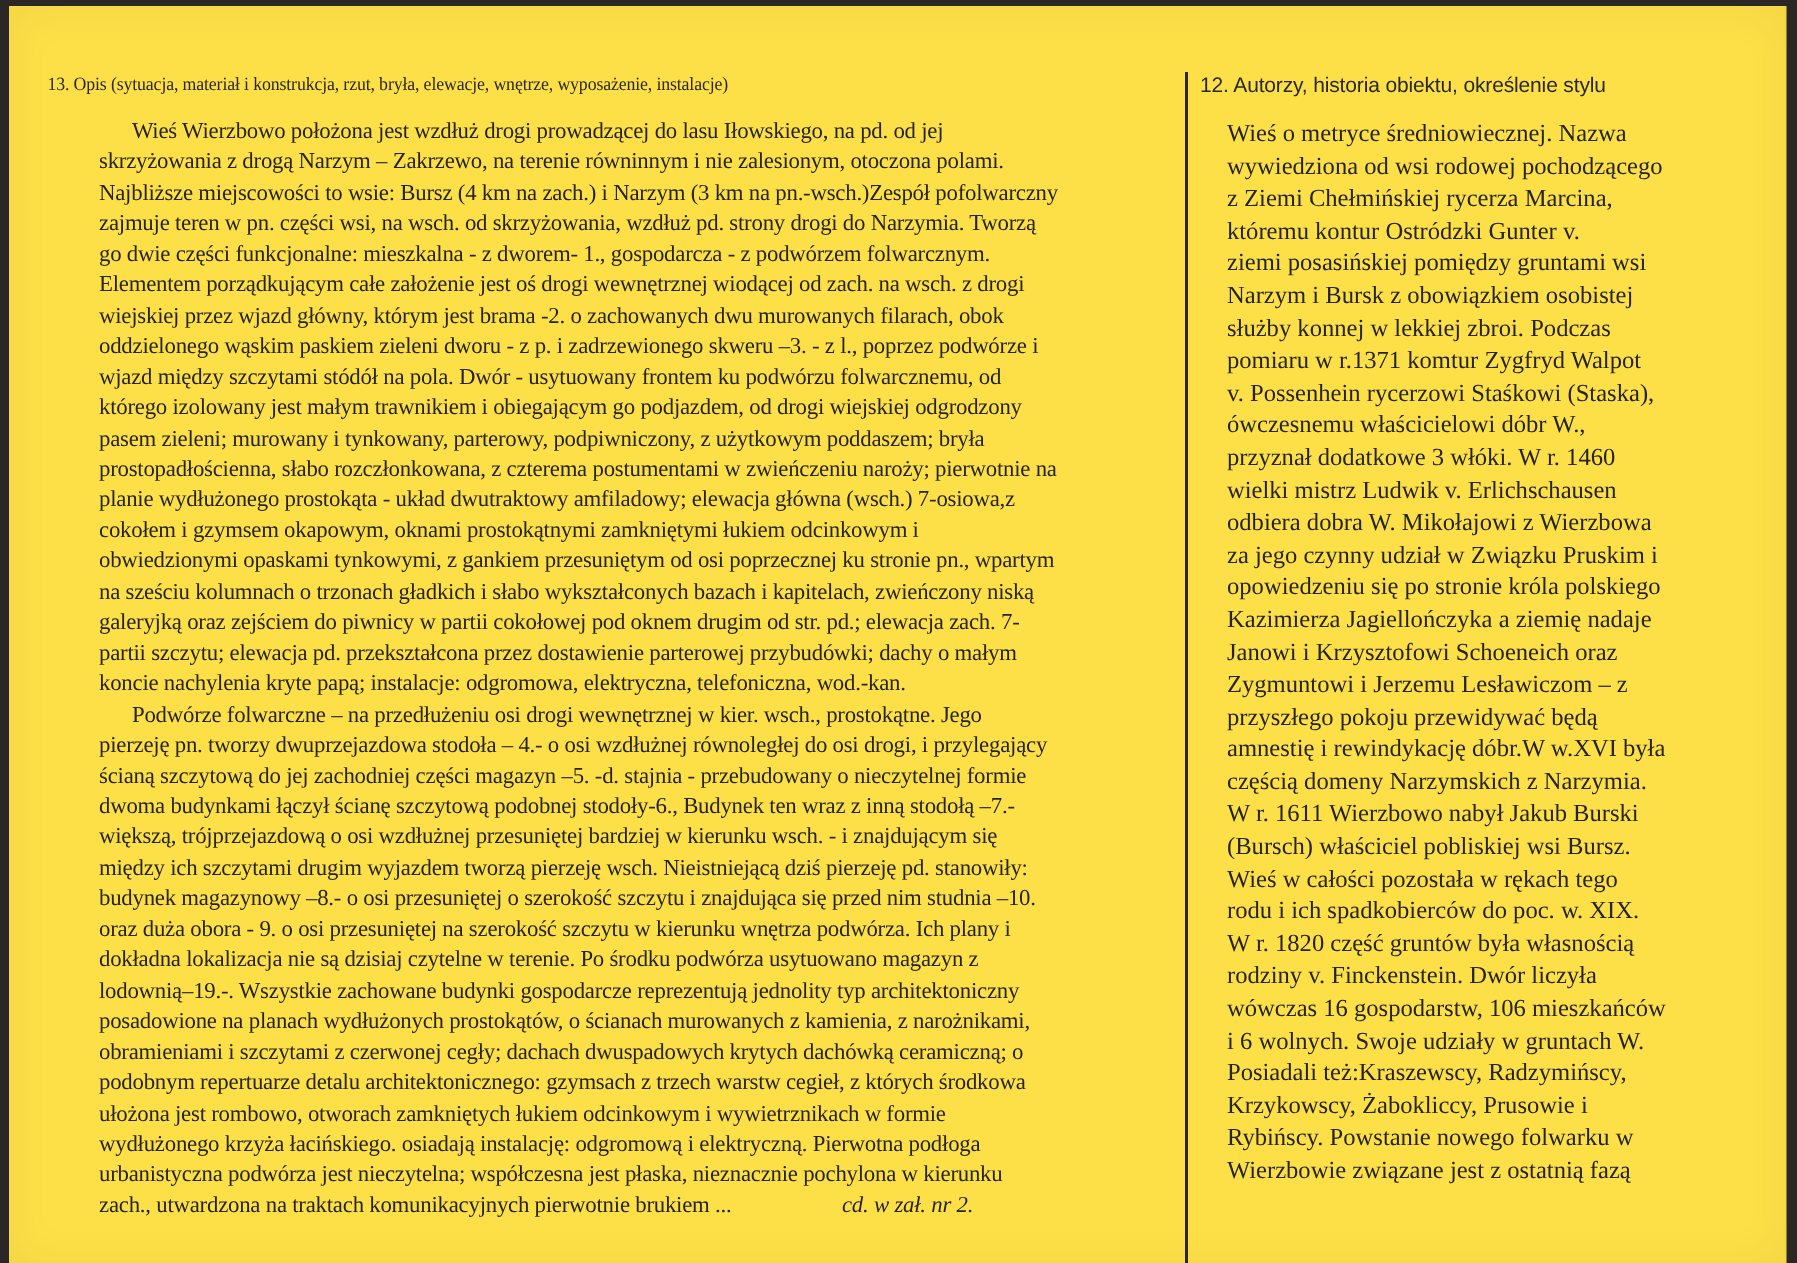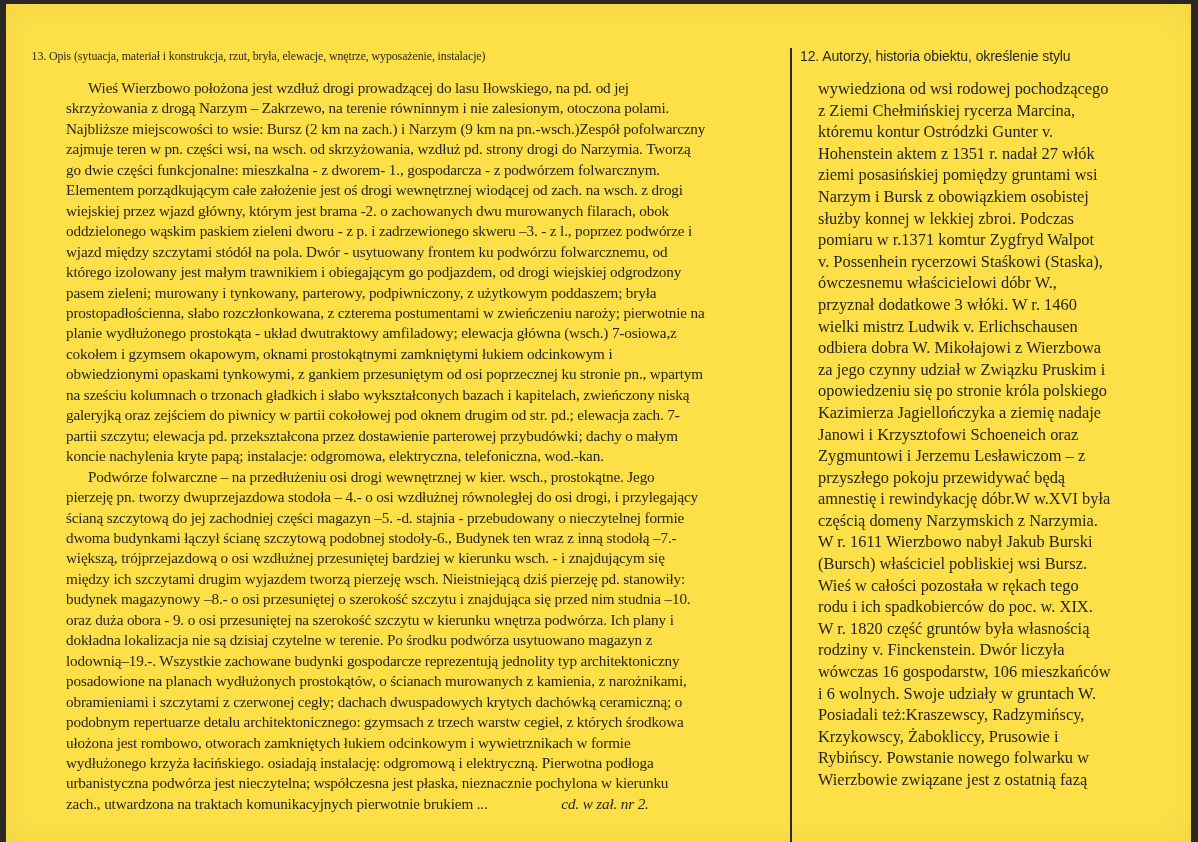--- a/index.html
+++ b/index.html
@@ -49,21 +49,21 @@
 </head>
 <body>
 
 <div class="page">
 
   <div class="left-col">
     <div class="section-heading">13. Opis (sytuacja, materiał i konstrukcja, rzut, bryła, elewacje, wnętrze, wyposażenie, instalacje)</div>
     <div class="left-body" id="left-body">
         <span class="line ind">Wieś Wierzbowo położona jest wzdłuż drogi prowadzącej do lasu Iłowskiego, na pd. od jej</span>
         <span class="line">skrzyżowania z drogą Narzym – Zakrzewo, na terenie równinnym i nie zalesionym, otoczona polami.</span>
-        <span class="line">Najbliższe miejscowości to wsie: Bursz (2 km na zach.) i Narzym (9 km na pn.-wsch.)Zespół pofolwarczny</span>
+        <span class="line">Najbliższe miejscowości to wsie: Bursz (4 km na zach.) i Narzym (3 km na pn.-wsch.)Zespół pofolwarczny</span>
         <span class="line">zajmuje teren w pn. części wsi, na wsch. od skrzyżowania, wzdłuż pd. strony drogi do Narzymia. Tworzą</span>
         <span class="line">go dwie  części funkcjonalne: mieszkalna - z dworem- 1., gospodarcza - z podwórzem folwarcznym.</span>
         <span class="line">Elementem porządkującym całe założenie jest oś drogi wewnętrznej wiodącej od zach. na wsch. z drogi</span>
         <span class="line">wiejskiej przez wjazd główny, którym jest brama -2. o zachowanych dwu murowanych filarach, obok</span>
         <span class="line">oddzielonego wąskim paskiem zieleni dworu - z p. i zadrzewionego skweru –3. - z l., poprzez podwórze i</span>
         <span class="line">wjazd między szczytami stódół na pola. Dwór - usytuowany frontem ku podwórzu folwarcznemu, od</span>
         <span class="line">którego izolowany jest małym trawnikiem i obiegającym go podjazdem, od drogi wiejskiej odgrodzony</span>
         <span class="line">pasem zieleni; murowany i tynkowany, parterowy, podpiwniczony, z użytkowym poddaszem; bryła</span>
         <span class="line">prostopadłościenna, słabo rozczłonkowana, z czterema postumentami w zwieńczeniu naroży; pierwotnie na</span>
         <span class="line">planie wydłużonego prostokąta - układ dwutraktowy amfiladowy; elewacja główna (wsch.) 7-osiowa,z</span>
@@ -89,24 +89,24 @@
         <span class="line">ułożona jest rombowo, otworach zamkniętych łukiem odcinkowym i wywietrznikach w formie</span>
         <span class="line">wydłużonego krzyża łacińskiego. osiadają instalację: odgromową i elektryczną. Pierwotna podłoga</span>
         <span class="line">urbanistyczna podwórza jest nieczytelna; współczesna jest płaska, nieznacznie pochylona w kierunku</span>
         <span class="line">zach., utwardzona na traktach komunikacyjnych pierwotnie brukiem ...<span class="cont"> cd. w zał. nr 2.</span></span>
       </div>
   </div>
 
   <div class="right-col">
     <div class="section-heading">12. Autorzy, historia obiektu, określenie stylu</div>
     <div class="right-body" id="right-body">
+        <span class="line">Wieś o metryce średniowiecznej. Nazwa</span>
         <span class="line">wywiedziona od wsi rodowej pochodzącego</span>
         <span class="line">z Ziemi Chełmińskiej rycerza Marcina,</span>
         <span class="line">któremu kontur Ostródzki Gunter v.</span>
-        <span class="line">Hohenstein aktem z 1351 r. nadał 27 włók</span>
         <span class="line">ziemi posasińskiej pomiędzy gruntami wsi</span>
         <span class="line">Narzym i Bursk z obowiązkiem osobistej</span>
         <span class="line">służby konnej w lekkiej zbroi. Podczas</span>
         <span class="line">pomiaru w r.1371  komtur Zygfryd Walpot</span>
         <span class="line">v. Possenhein rycerzowi Staśkowi (Staska),</span>
         <span class="line">ówczesnemu  właścicielowi dóbr W.,</span>
         <span class="line">przyznał dodatkowe 3 włóki. W r. 1460</span>
         <span class="line">wielki mistrz Ludwik v. Erlichschausen</span>
         <span class="line">odbiera dobra W. Mikołajowi z Wierzbowa</span>
         <span class="line">za  jego czynny udział w Związku Pruskim i</span>

